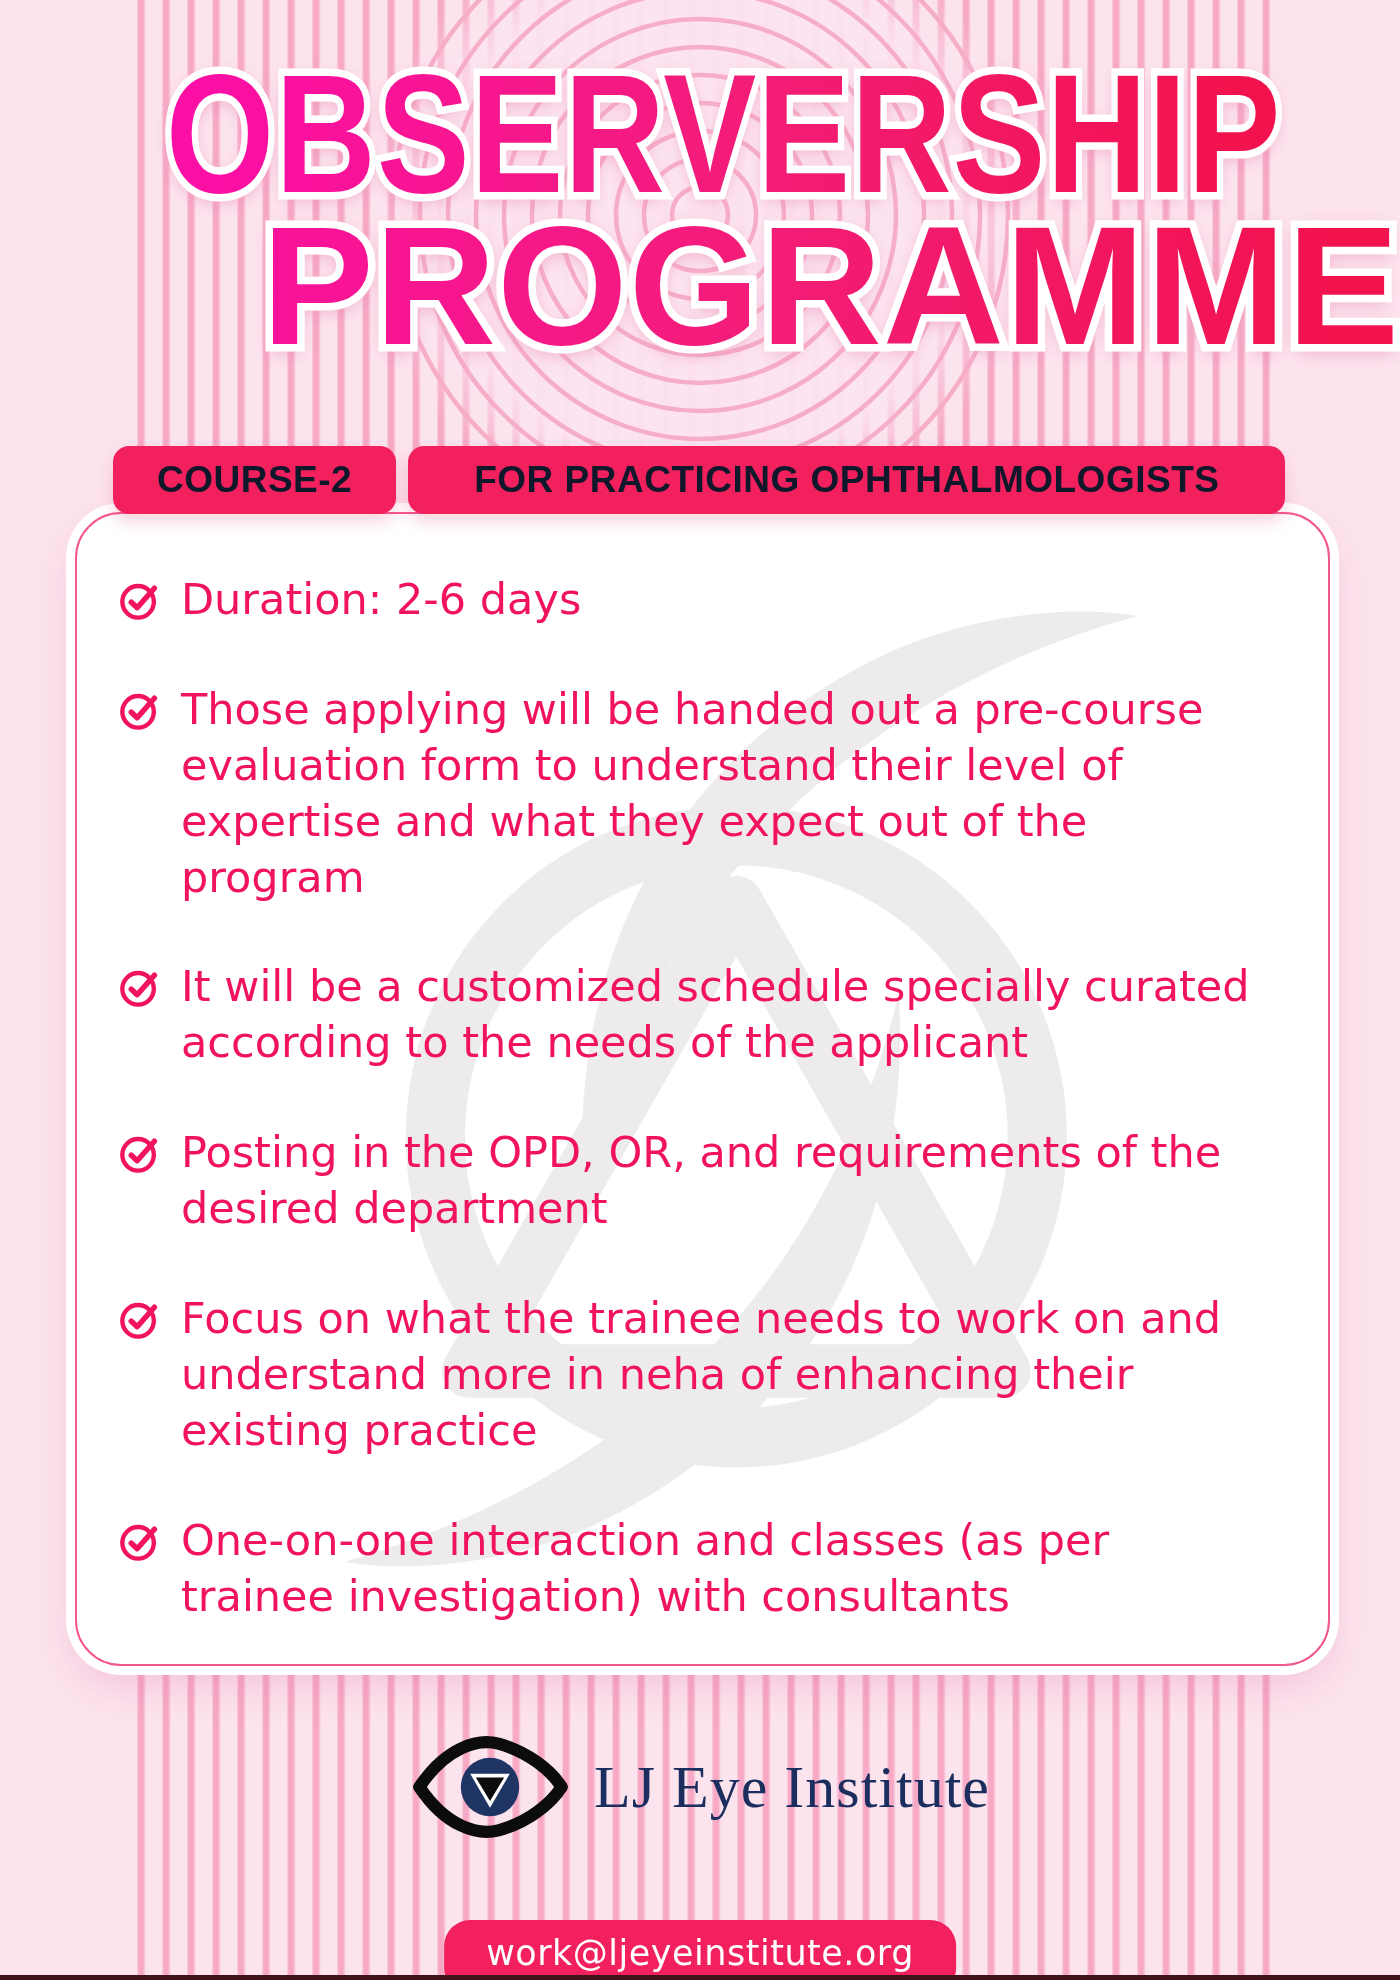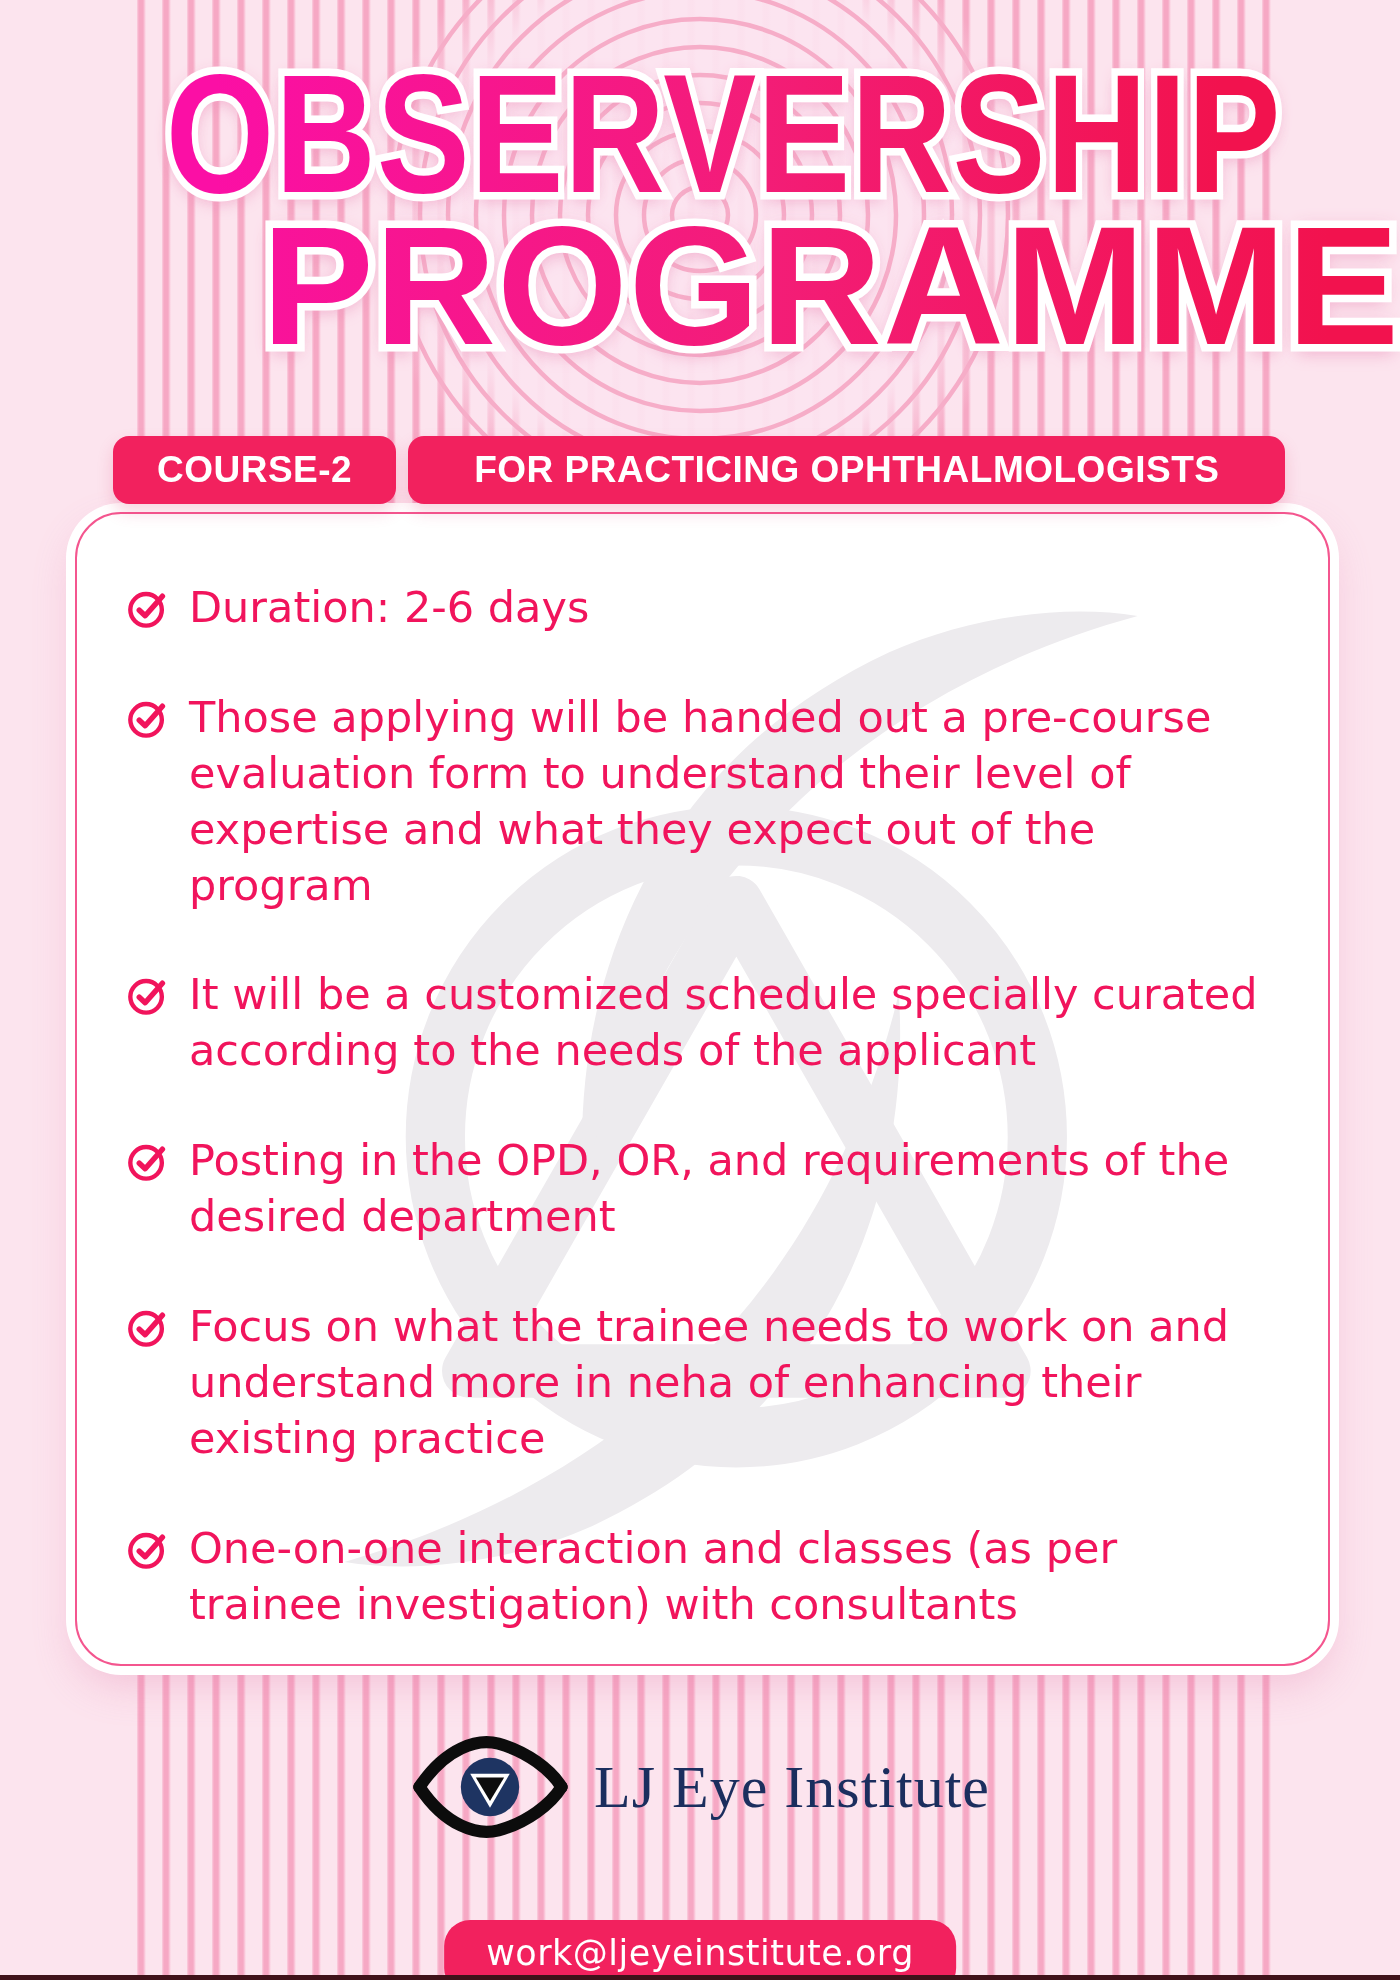--- a/index.html
+++ b/index.html
@@ -36,35 +36,36 @@
   }
   .t-fill{
     background:linear-gradient(90deg,#fb0fa5 8%,#f31d77 55%,#f2124e 95%);
     -webkit-background-clip:text;background-clip:text;color:transparent;
   }
   .squeeze{transform:scaleX(.83);transform-origin:50% 50%;}
   
   .badges{position:absolute;left:113px;top:436px;display:flex;gap:12px;z-index:3;}
   .badge{
     height:68px;line-height:68px;border-radius:16px;background:#f2215e;
-    color:#ffffff;font-family:"Liberation Sans",sans-serif;font-weight:800;
+    color:#0f172a;font-family:"Liberation Sans",sans-serif;font-weight:800;
     font-size:37px;letter-spacing:.5px;padding:0 44px;white-space:nowrap;
     box-shadow:0 8px 16px rgba(221,62,116,.22);
+    margin-top:10px;
   }
   .badge.wide{padding:0 66px;}
   
   .card{
     position:absolute;left:75px;top:512px;width:1251px;height:1150px;
     background:#ffffff;border:2px solid #f4568f;border-radius:46px;
     box-shadow:0 0 0 9px #ffffff, 0 18px 40px rgba(226,112,162,.30);
     z-index:2;overflow:hidden;
   }
   .watermark{position:absolute;left:215px;top:55px;opacity:1;}
   .feature-list{
-    position:relative;list-style:none;margin:8px;padding:58px 42px 0 40px;z-index:1;
+    position:relative;list-style:none;margin:0;padding:58px 42px 0 40px;z-index:1;
   }
   .feature-list li{
     display:flex;align-items:flex-start;gap:20px;margin-bottom:54px;
     color:#f1145c;font-size:43px;line-height:1.3;
   }
   .check{flex:0 0 auto;width:44px;height:44px;margin-top:6px;}
   .li-text{max-width:1070px;}
   
   .logo-row{
     position:absolute;left:0;right:0;top:1722px;height:130px;

